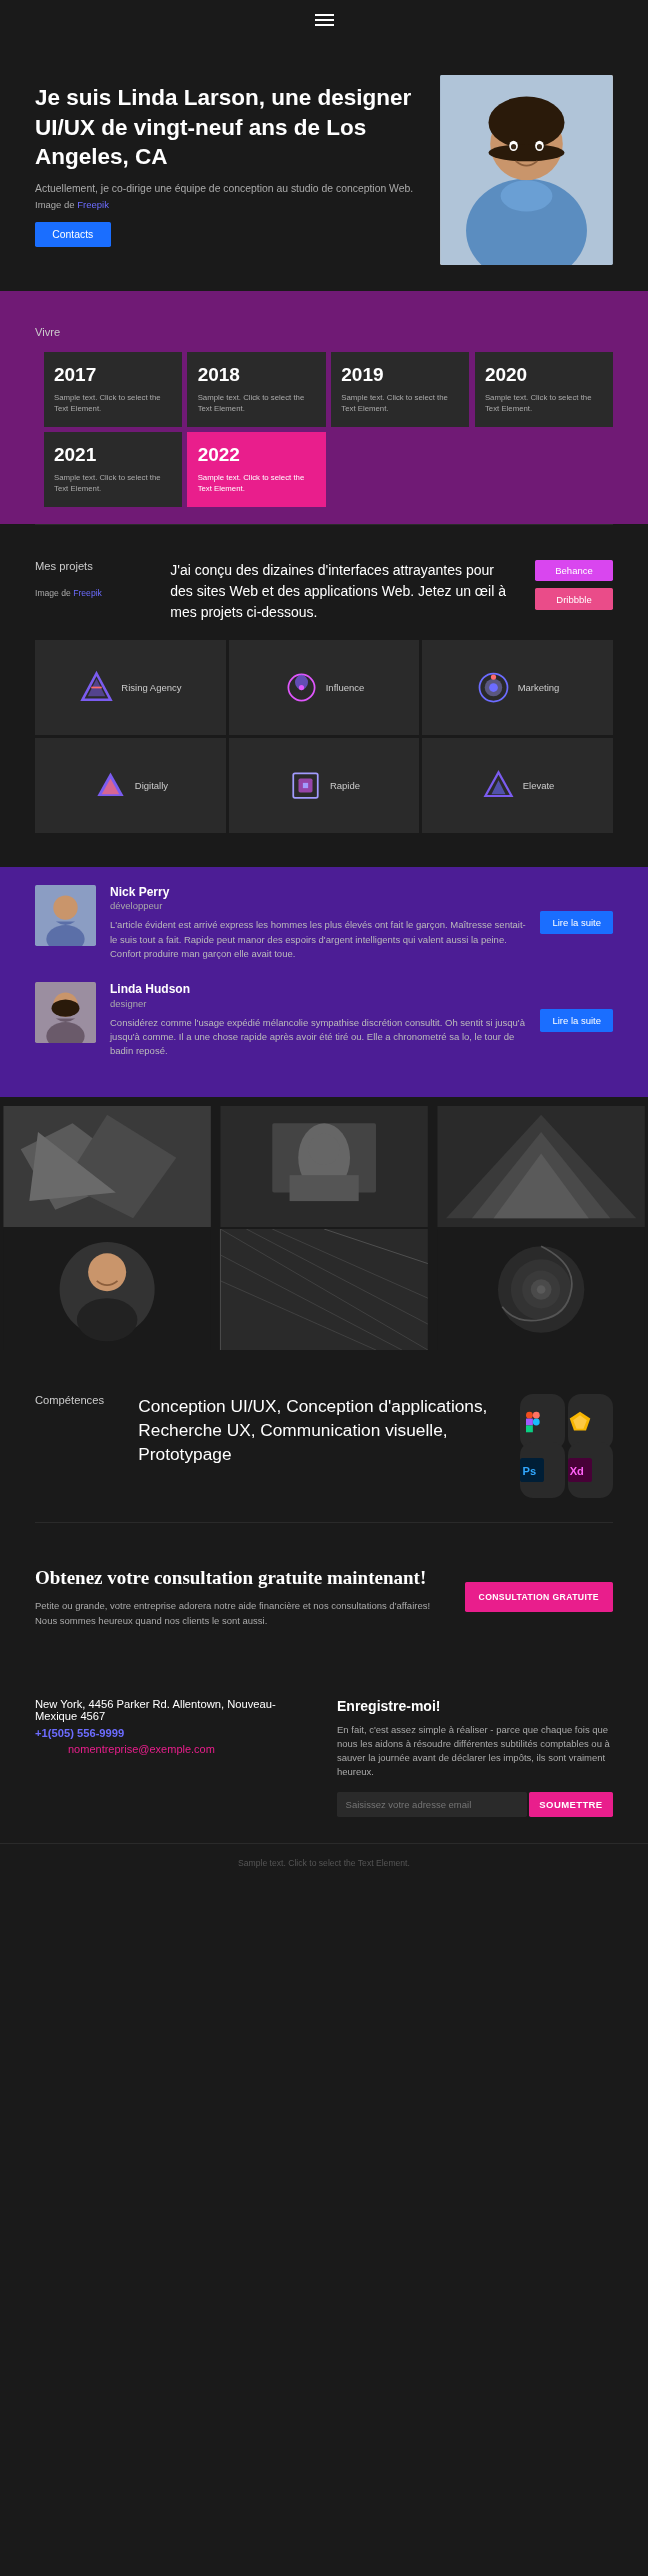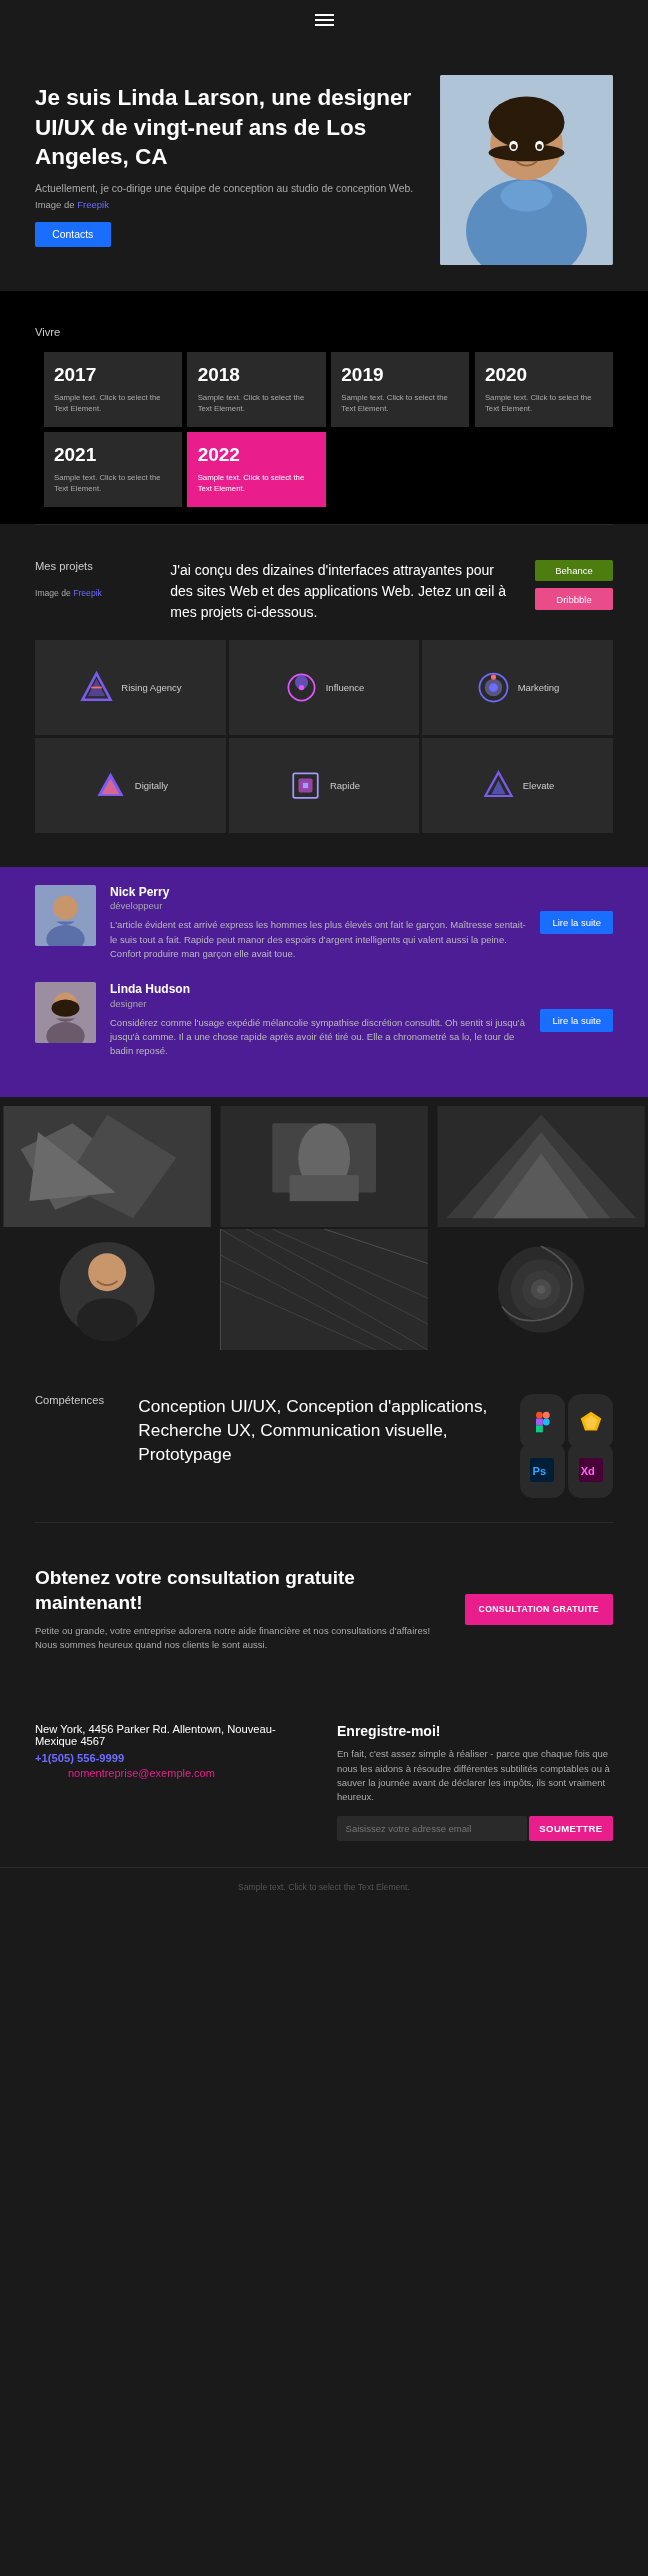--- a/index.html
+++ b/index.html
@@ -78,21 +78,21 @@
       display: flex;
       align-items: center;
       justify-content: center;
     }
     
     .person-svg { width: 100%; height: 100%; }
 
     
     .section-vivre {
       padding: 35px 35px 17.3px 35px;
-      background: #000000;
+      background: #701a75;
     }
     .section-label {
       font-size: 11.2px;
       color: #ccc;
       margin-bottom: 14px;
     }
     .year-grid {
       display: grid;
       grid-template-columns: repeat(4, 1fr);
       gap: 5.2px;
@@ -145,21 +145,21 @@
       color: #fff;
       margin-left: 32px;
     }
     .projects-btns {
       display: flex;
       flex-direction: column;
       gap: 7px;
       min-width: 78px;
     }
     .btn-behance {
-      background: #4d7c0f;
+      background: #d946ef;
       color: #fff;
       border: none;
       padding: 5.2px 10.4px;
       font-size: 9.5px;
       border-radius: 1.7px;
       cursor: pointer;
       text-align: center;
     }
     .btn-dribbble {
       background: #ea4c89;
@@ -277,21 +277,21 @@
       display: grid;
       grid-template-columns: repeat(2, 45px);
       grid-template-rows: repeat(2, 45px);
       gap: 3.5px;
     }
     .tool-card {
       width: 45px;
       height: 56px;
       display: flex;
       align-items: center;
-      justify-content: center;
+      justify-content: flex-start;
       font-size: 15.6px;
       font-weight: 700;
       border-radius: 13px;
       cursor: pointer;
     }
     .tool-figma { background: #2a2a2a; }
     .tool-sketch { background: #2a2a2a; }
     .tool-ps { background: #2a2a2a; }
     .tool-xd { background: #2a2a2a; }
 
@@ -306,20 +306,21 @@
       gap: 17.3px;
       margin-bottom: 35px;
     }
     .cta-top-text { flex: 1; }
     .cta-top-text h2 {
       font-size: 19px;
       font-weight: 700;
       color: #fff;
       margin-bottom: 8.6px;
       line-height: 1.3;
+      font-family: Liberation Serif, serif;
     }
     .cta-top-text p {
       font-size: 9.5px;
       color: #aaa;
       line-height: 1.5;
     }
     .btn-consultation {
       background: #e91e8c;
       color: #fff;
       border: none;

